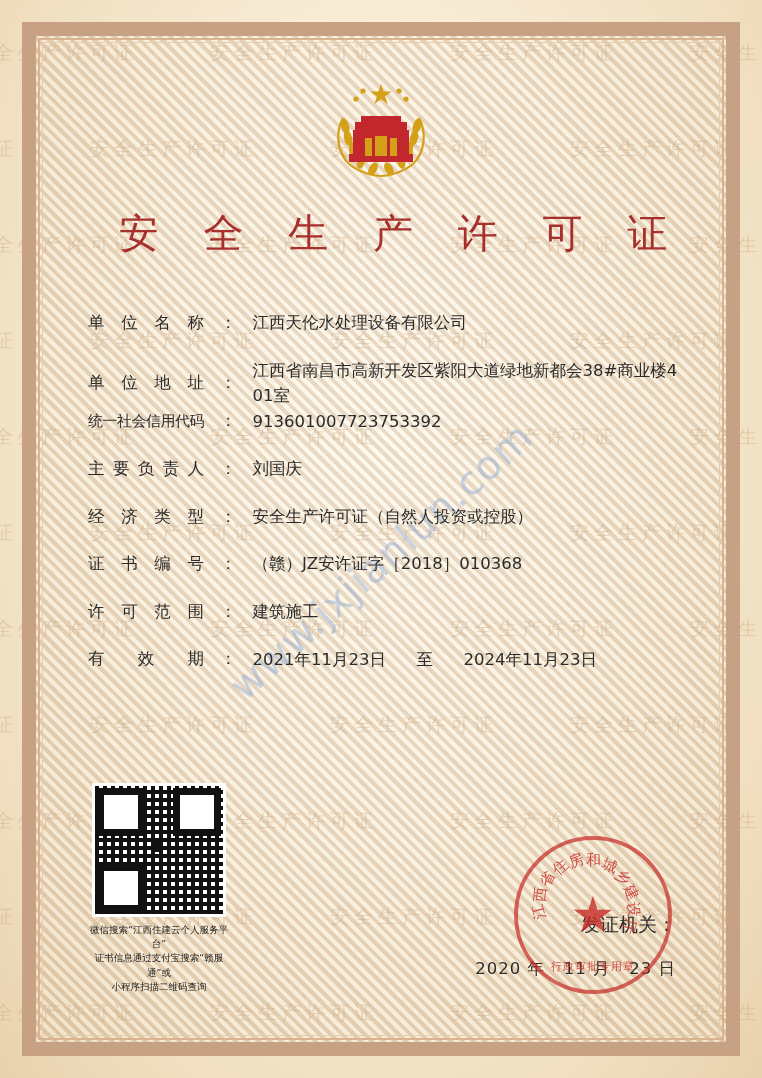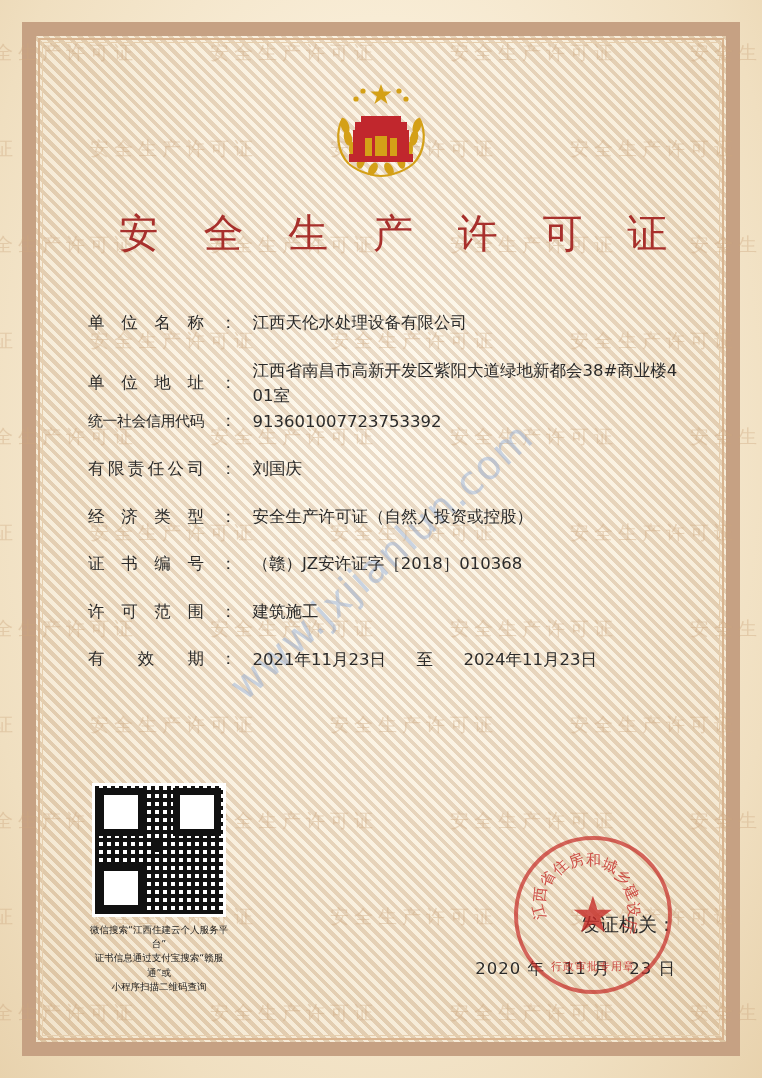--- a/index.html
+++ b/index.html
@@ -394,21 +394,21 @@
       <div class="f-value">江西省南昌市高新开发区紫阳大道绿地新都会38#商业楼401室</div>
     </div>
 
     <div class="field">
       <div class="f-label nospread">统一社会信用代码</div>
       <div class="f-colon">：</div>
       <div class="f-value">913601007723753392</div>
     </div>
 
     <div class="field">
-      <div class="f-label">有限责任公司</div>
+      <div class="f-label">主要负责人</div>
       <div class="f-colon">：</div>
       <div class="f-value">刘国庆</div>
     </div>
 
     <div class="field">
       <div class="f-label">经济类型</div>
       <div class="f-colon">：</div>
       <div class="f-value">安全生产许可证（自然人投资或控股）</div>
     </div>
 

